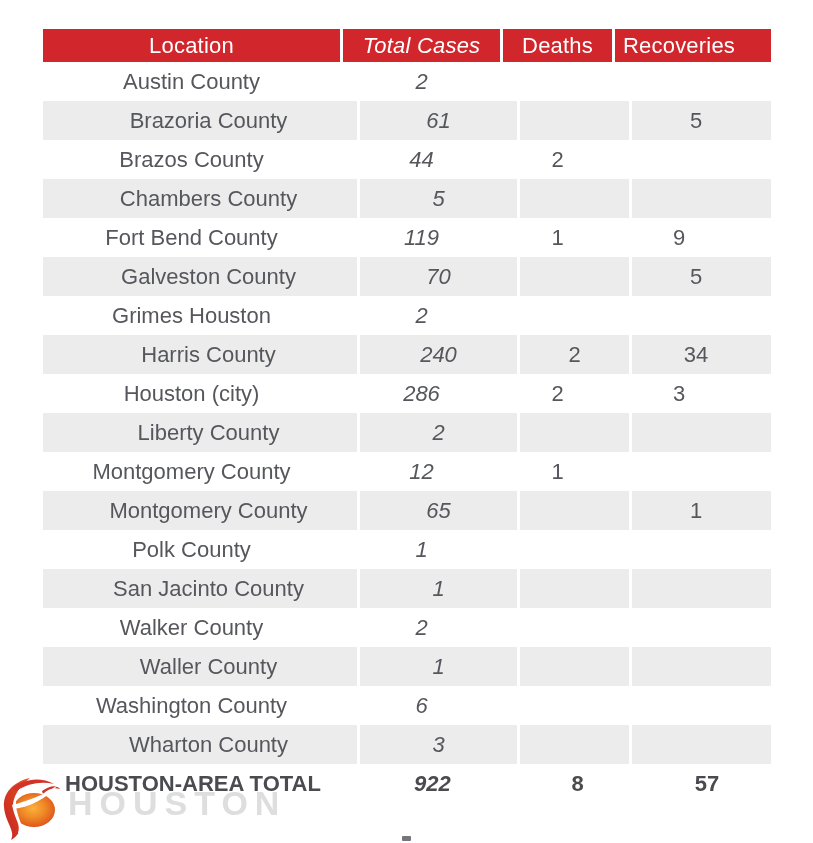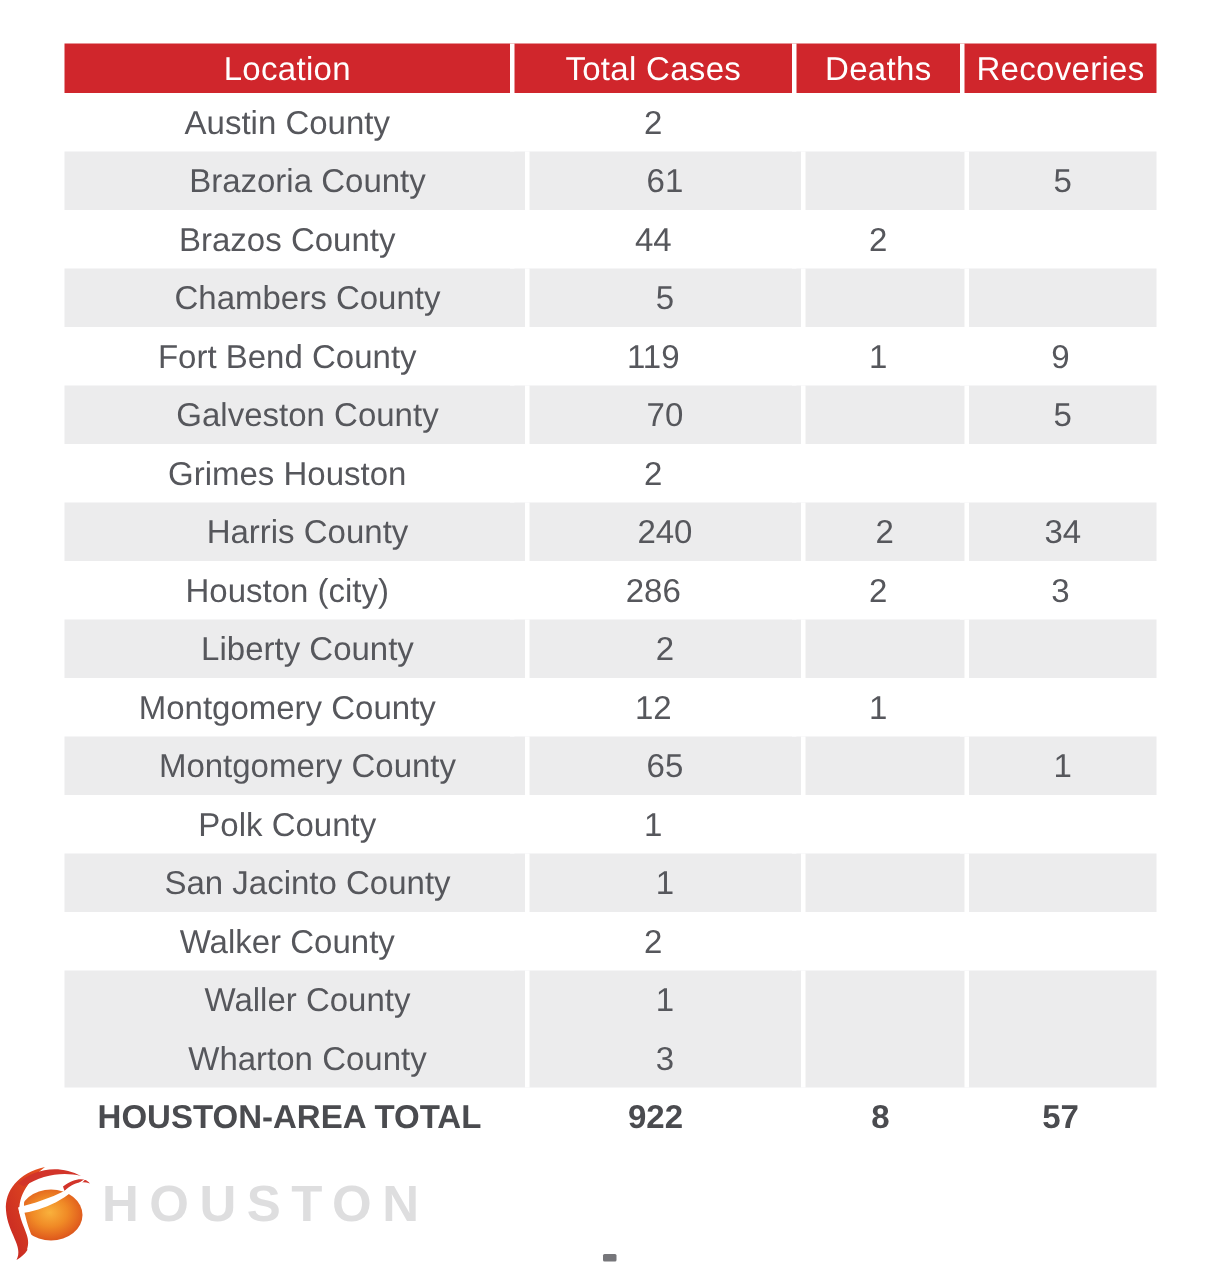--- a/index.html
+++ b/index.html
@@ -15,21 +15,21 @@
     box-sizing:border-box;border-right:3px solid #ffffff;
   }
   .hdr-cell:last-child{border-right:none;}
   .row{display:flex;height:39px;background:#ffffff;}
   .row.alt{background:#ececed;padding-left:17px;}
   .cell{
     display:flex;align-items:center;justify-content:center;
     color:#56575c;font-size:22px;box-sizing:border-box;border-right:3px solid #ffffff;
   }
   .cell:last-child{border-right:none;}
-  .c0{width:300px;} .c1{width:188px;} .c2{width:112px;} .c3{width:128px;}
+  .c0{width:300px;} .c1{width:160px;font-style:italic;} .c2{width:112px;} .c3{width:128px;}
   .total-row{display:flex;height:39px;background:transparent;justify-content:space-between;}
   .total-row .cell{color:#4a4b4f;font-weight:bold;border-right:none;}
   .watermark{
     position:absolute;left:68px;top:784px;z-index:3;pointer-events:none;
     font-size:34px;font-weight:bold;letter-spacing:7px;color:#a9a9ad;opacity:.38;
   }
   .logo{position:absolute;left:0px;top:775px;width:62px;height:68px;z-index:1;}
   .speck{position:absolute;left:402px;top:836px;width:9px;height:5px;background:#76767a;border-radius:1px;z-index:1;}
 </style>
 </head>
@@ -180,20 +180,26 @@
     <div class="cell c3"></div>
   </div>
 
   <div class="row alt">
     <div class="cell c0">Waller County</div>
     <div class="cell c1">1</div>
     <div class="cell c2"></div>
     <div class="cell c3"></div>
   </div>
 
+  <div class="row">
+    <div class="cell c0">Washington County</div>
+    <div class="cell c1">6</div>
+    <div class="cell c2"></div>
+    <div class="cell c3"></div>
+  </div>
 
   <div class="row alt">
     <div class="cell c0">Wharton County</div>
     <div class="cell c1">3</div>
     <div class="cell c2"></div>
     <div class="cell c3"></div>
   </div>
 </div>
 
   <div class="total-row">

